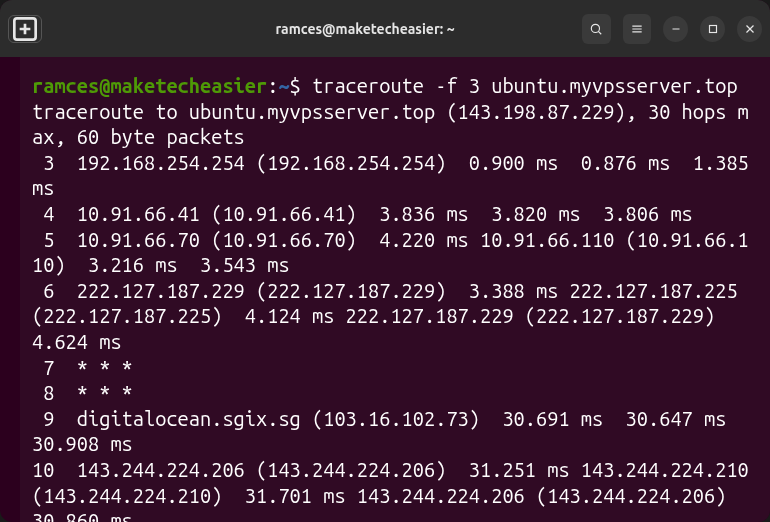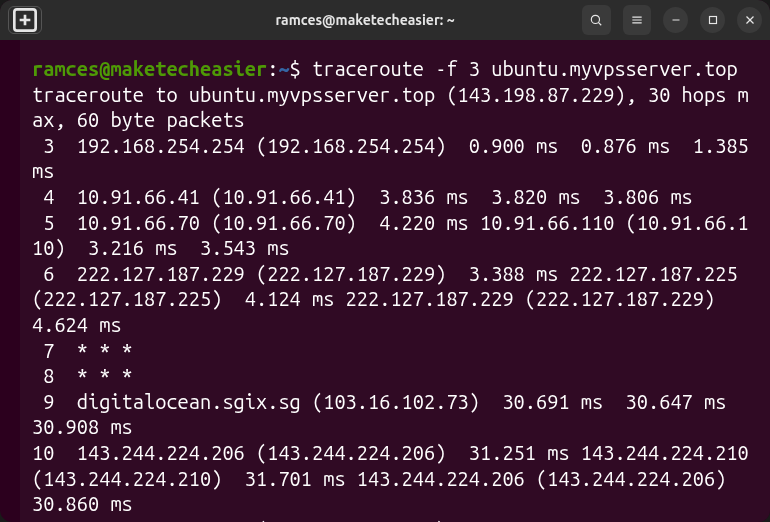--- a/index.html
+++ b/index.html
@@ -13,21 +13,21 @@
   .window {
     width: 770px;
     height: 522px;
     background: #2c001e;
     border-radius: 12px;
     overflow: hidden;
     display: flex;
     flex-direction: column;
   }
   .titlebar {
-    height: 40px;
+    height: 57px;
     background: #2c2c2c;
     display: flex;
     align-items: center;
     padding: 16px 8px;
     color: #e6e6e6;
   }
   .titlebar-left {
     width: 140px;
     display: flex;
     align-items: center;

